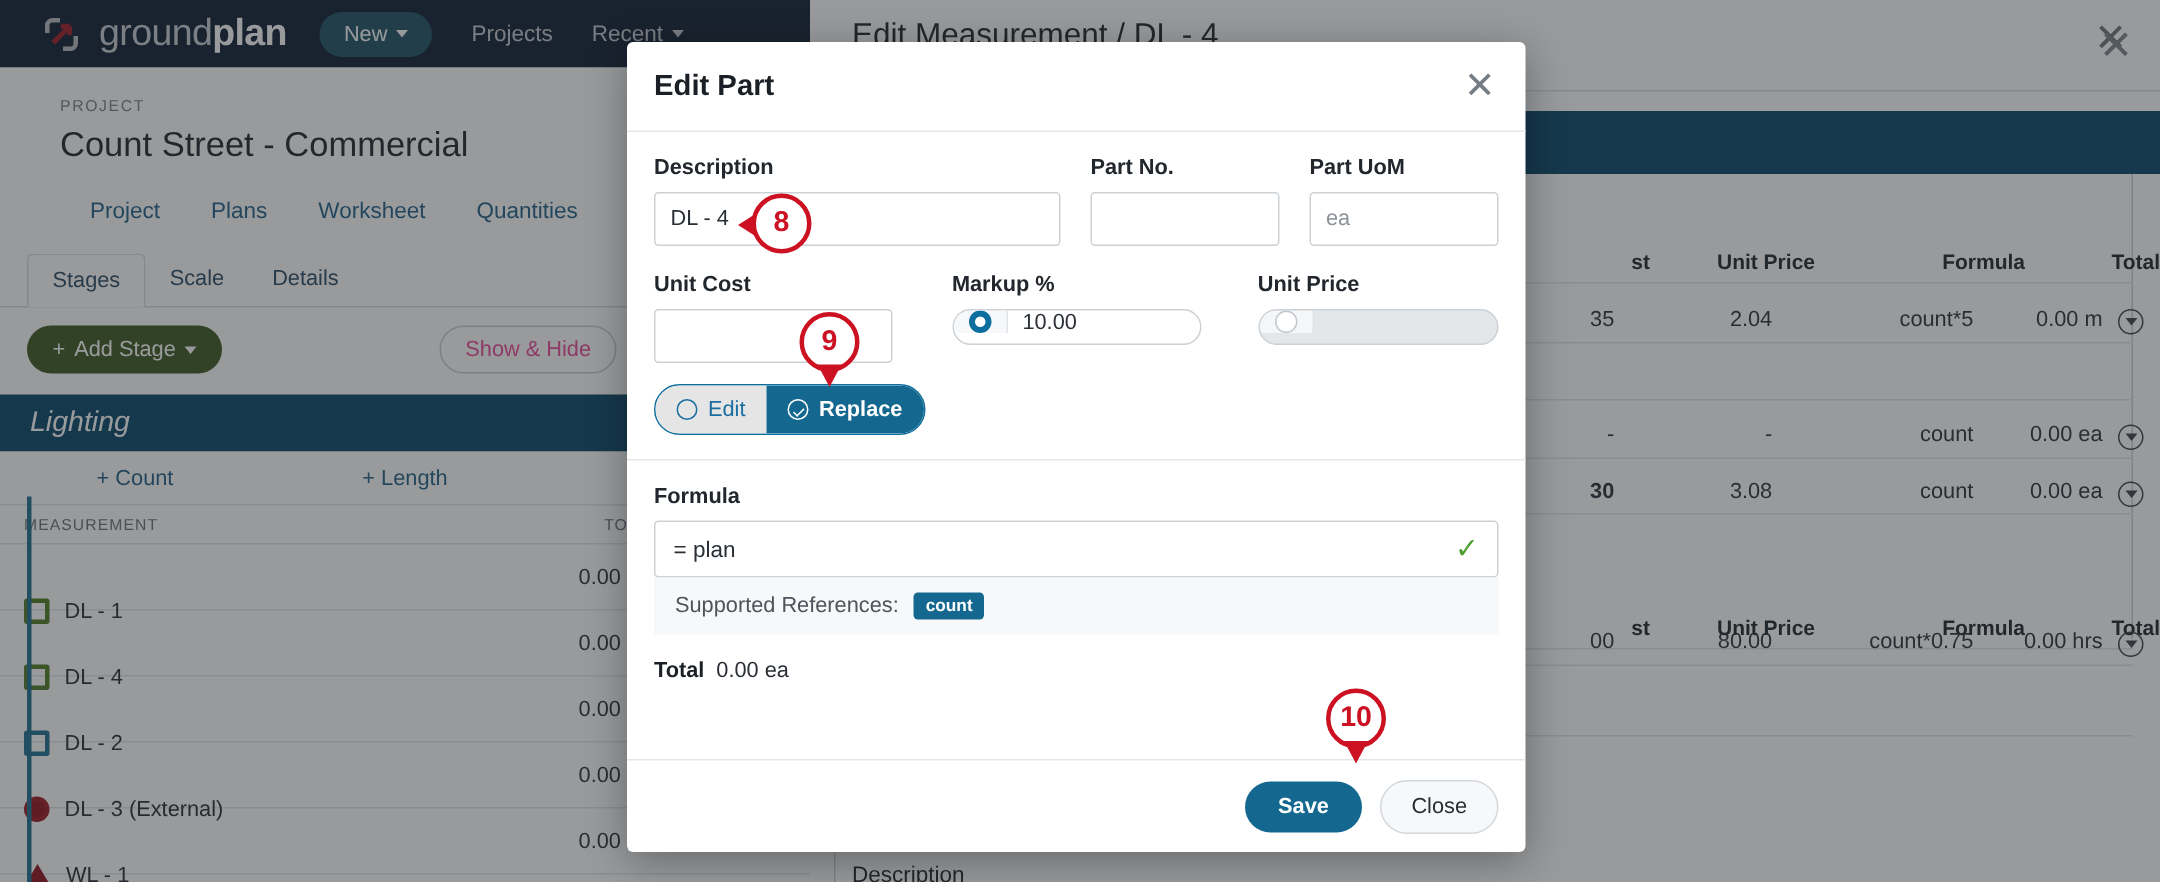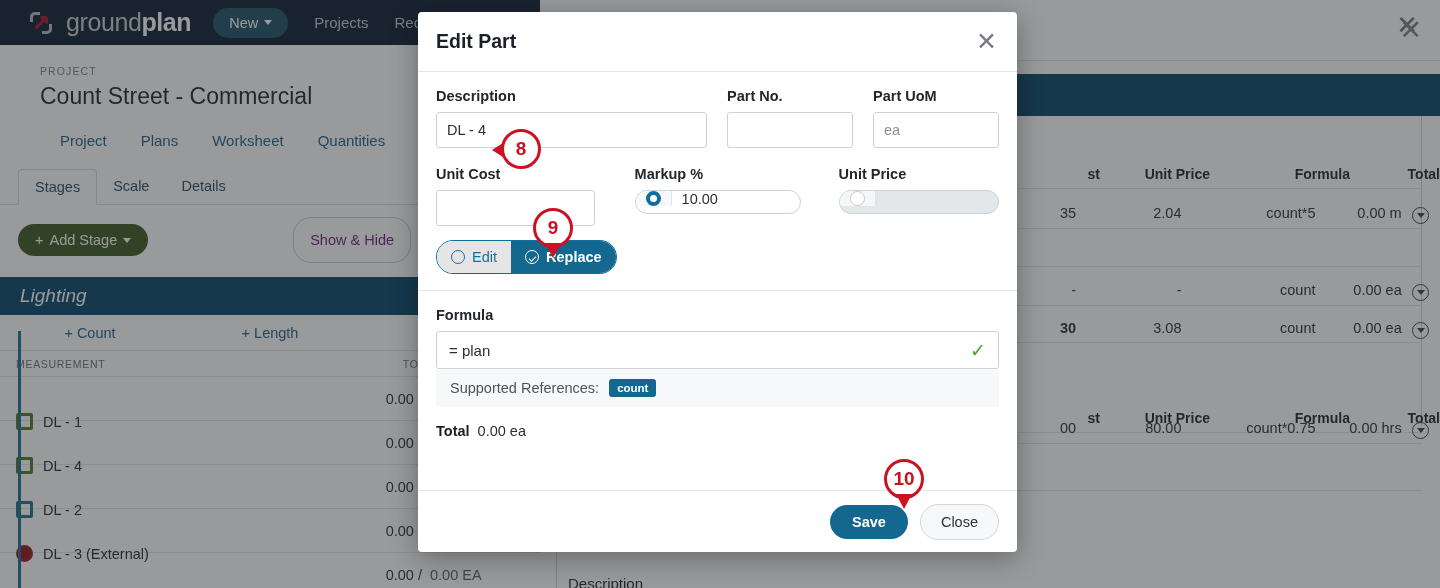--- a/index.html
+++ b/index.html
@@ -37,21 +37,21 @@
 
   .proj-tabs { display: flex; gap: 34px; padding: 22px 0 0 60px; }
   .proj-tab { font-size: 15px; color: #1f5f86; }
 
   .panel-tabs { display:flex; gap: 0; padding-left: 18px; margin-top: 20px; border-bottom: 1px solid #d9dde2; }
   .panel-tab { font-size: 14.5px; color: #2a4a63; padding: 9px 16px; }
   .panel-tab.active { border: 1px solid #d9dde2; border-bottom: 1px solid #fff; border-radius: 4px 4px 0 0; background: #fff; margin-bottom: -1px; }
 
   .toolrow { display:flex; align-items:center; padding: 12px 0 0 18px; }
   .add-stage { background: #3d5720; color: #fff; border-radius: 20px; padding: 8px 17px; font-size: 14.5px; display:flex; align-items:center; gap:6px; }
-  .show-hide { margin-left: 145px; border: 1px solid #c9ced4; border-radius: 18px; padding: 14px 16px; font-size: 14.5px; color: #701a75; background:#fff; }
+  .show-hide { margin-left: 145px; border: 1px solid #c9ced4; border-radius: 18px; padding: 7px 16px; font-size: 14.5px; color: #ec4899; background:#fff; }
 
   .stage-head {
     margin-top: 14px; background: #044466; color: #fff; height: 38px;
     display: flex; align-items: center; padding: 0 20px; justify-content: space-between; font-style: italic;
   }
   .stage-name { font-size: 19px; font-weight: 400; }
   .stage-meta { font-size: 12px; display:flex; align-items:center; gap:12px; }
   .stage-meta .x1 { font-size: 13px; }
   .stage-meta .act { font-size: 10.5px; letter-spacing: .6px; }
 
@@ -88,21 +88,21 @@
   .hline { position:absolute; height:1px; background:#e3e6ea; }
   .vline { position:absolute; width:1px; background:#cdd2d7; }
   .chev { width:17px; height:17px; border-radius:50%; border:1.4px solid #3c4148; display:inline-flex; align-items:center; justify-content:center; }
   .chev i { width:0; height:0; border-left:4px solid transparent; border-right:4px solid transparent; border-top:5px solid #3c4148; }
   .drawer-desc { position:absolute; left: 28px; top: 575px; font-size:15px; color:#1e2329; }
 
   .scrim { position:absolute; inset:0; background: rgba(40,44,48,0.48); }
 
   
   .modal {
-    position: absolute; left: 418px; top: 12px; width: 599px; height: 540px;
+    position: absolute; left: 418px; top: 28px; width: 599px; height: 540px;
     background: #fff; border-radius: 4px; box-shadow: 0 6px 28px rgba(0,0,0,.32);
     display: flex; flex-direction: column;
   }
   .modal-head { height: 60px; display:flex; align-items:center; padding: 0 20px 0 18px; border-bottom: 1px solid #e4e7ea;}
   .modal-title { font-size: 19.5px; font-weight: 700; color:#1b2026; }
   .modal-x { margin-left:auto; font-size: 25px; color:#767c83; line-height:1; }
   .modal-body { padding: 16px 18px 0 18px; flex: 1; }
   .modal-foot { height: 62px; border-top:1px solid #e4e7ea; display:flex; align-items:center; justify-content:flex-end; gap:12px; padding-right: 18px; }
 
   .fgrid { display:flex; gap: 20px; }

